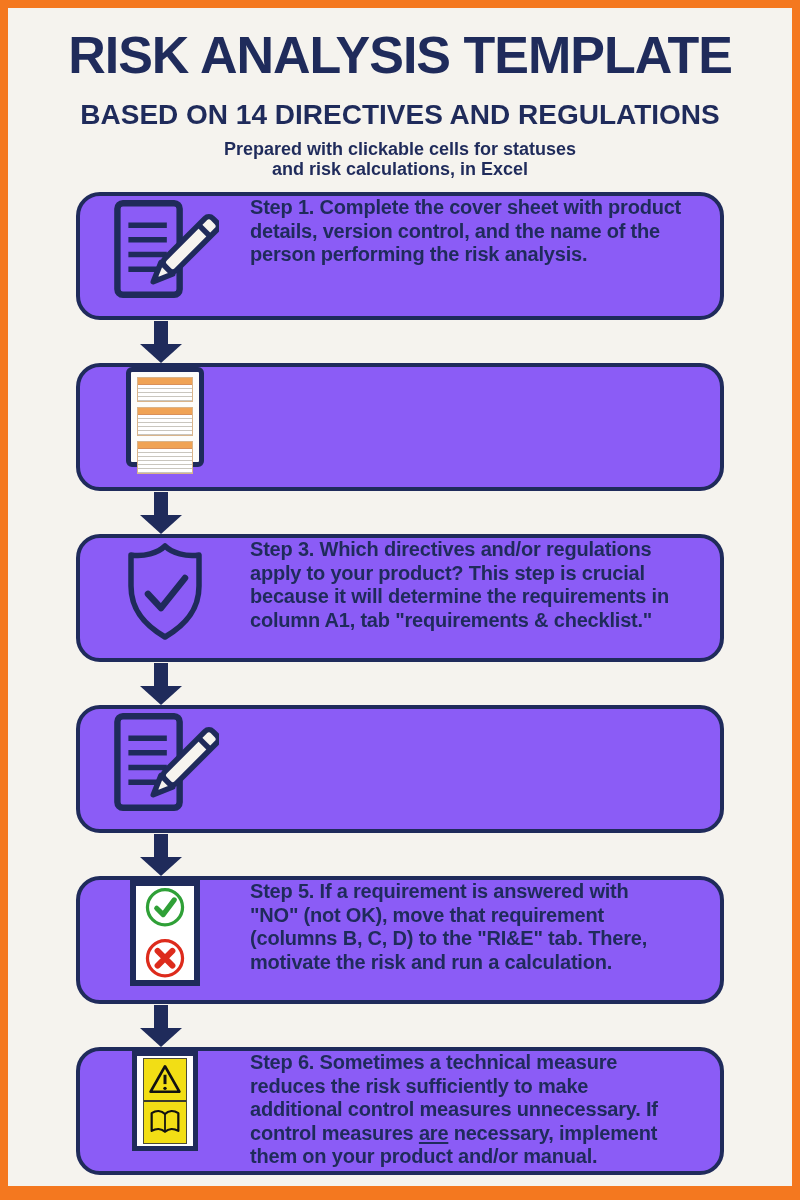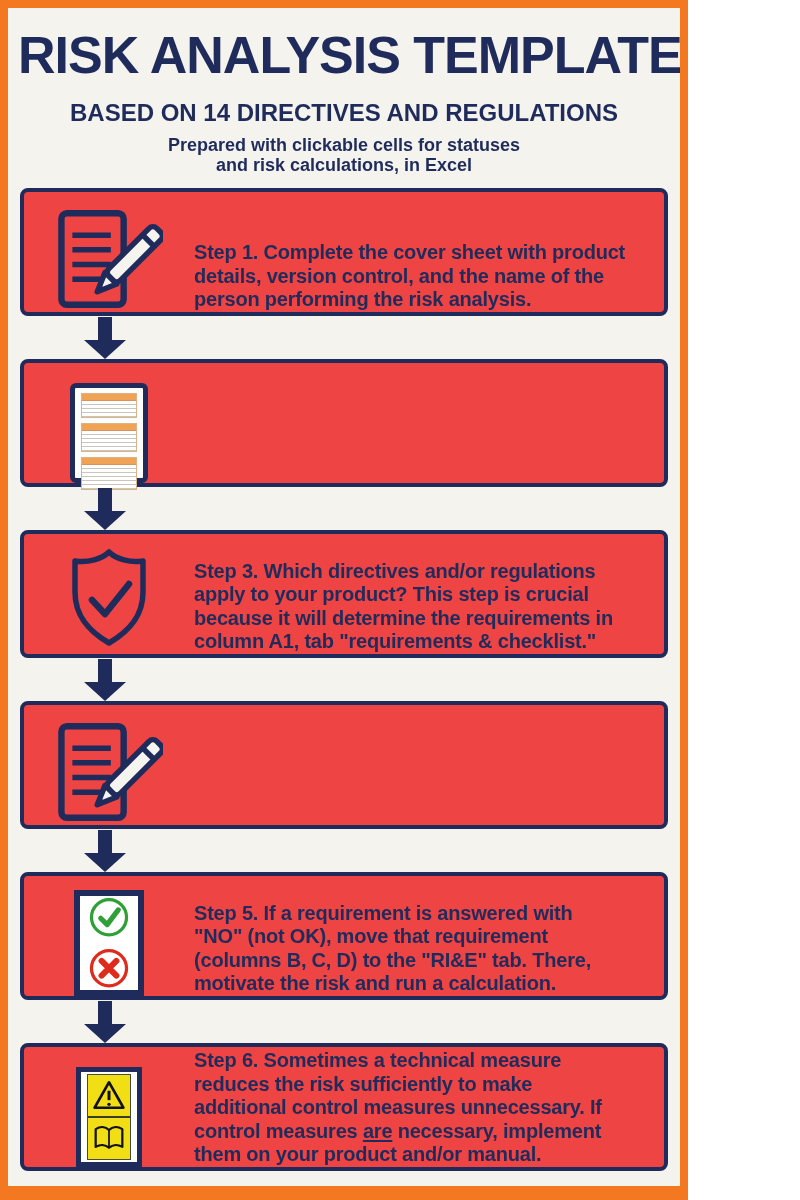--- a/index.html
+++ b/index.html
@@ -1,48 +1,48 @@
 <!DOCTYPE html>
 <html><head>
 <meta charset="utf-8">
 <style>
   html,body{margin:0;padding:0;}
   .page{
     position:relative;
-    width:688px;height:1200px;
+    width:800px;height:1200px;
     box-sizing:border-box;
     background:#F5F3EE;
     border:8px solid #F4781F;
     border-bottom-width:14px;
     font-family:"Liberation Sans", sans-serif;
     overflow:hidden;
   }
   .header{ text-align:center; color:#1F2B5B; }
   .title{
     margin:20px 10px 0;
     font-size:52px; font-weight:700; letter-spacing:-1px;
     line-height:1.05; white-space:nowrap;
   }
   .subtitle{
     margin-top:16px;
-    font-size:24px; font-weight:700; letter-spacing:0;
+    font-size:28px; font-weight:700; letter-spacing:0;
   }
   .tagline{
     margin-top:8px;
     font-size:18px; font-weight:700;
     line-height:1.15; white-space:pre-line;
   }
   .steps{ width:648px; margin:12px auto 0; }
   .step-card{
     box-sizing:border-box;
     height:128px;
     border:4px solid #1F2B5B;
-    border-radius:8px;
-    background:#ef4444;
-    display:flex; align-items:flex-end;
+    border-radius:24px;
+    background:#8b5cf6;
+    display:flex; align-items:flex-start;
   }
   .icon-col{
     width:170px; flex:0 0 170px;
     display:flex; align-items:center; justify-content:center;
   }
   .text-col{
     flex:1; display:flex; align-items:center;
     padding-right:6px;
   }
   .step-text{

